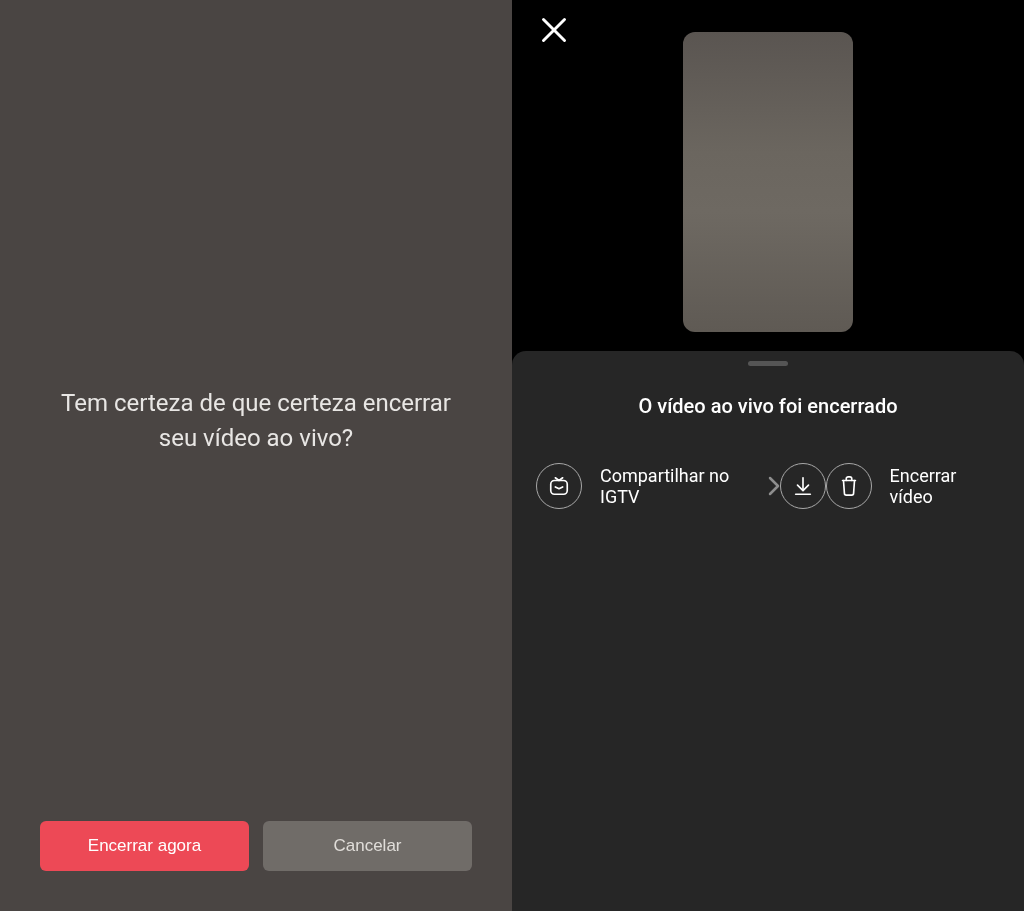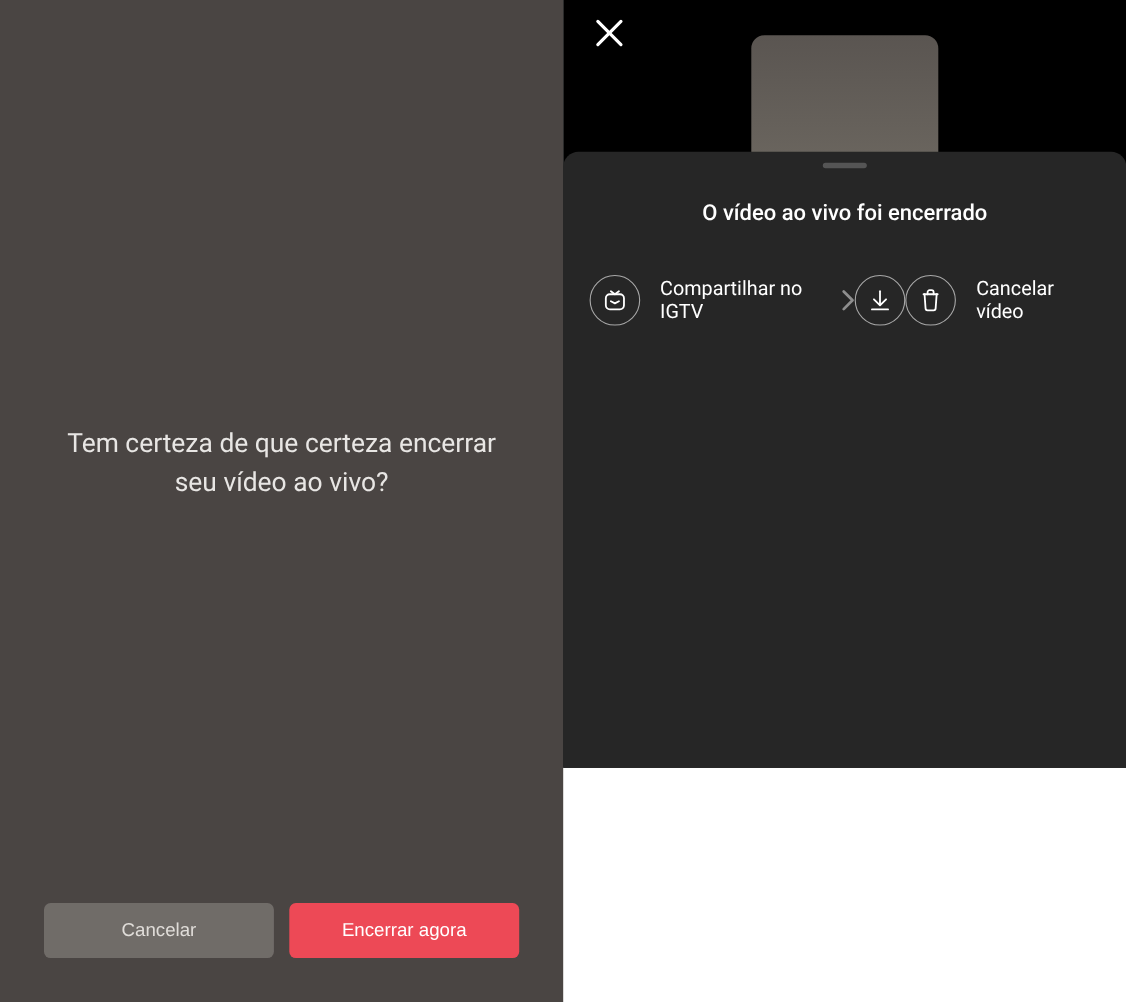--- a/index.html
+++ b/index.html
@@ -61,21 +61,21 @@
     .btn-end {
       background: #ed4956;
       color: #ffffff;
     }
     .btn-cancel {
       background: rgba(160, 155, 150, 0.45);
       color: #e0ddd9;
     }
     .right-panel {
       width: 512px;
-      height: 698px;
+      height: 911px;
       background: #000000;
       position: relative;
     }
     .close-btn {
       position: absolute;
       top: 16px;
       left: 28px;
       width: 28px;
       height: 28px;
       cursor: pointer;
@@ -158,25 +158,25 @@
     }
   </style>
 </head>
 <body>
 
 <div class="left-panel">
   <div class="left-message">
     <div class="left-message-text">Tem certeza de que certeza encerrar seu vídeo ao vivo?</div>
   </div>
   <div class="left-buttons">
+    <button class="btn btn-end">
+      <span>Encerrar agora</span>
+    </button>
     <button class="btn btn-cancel">
       <span>Cancelar</span>
-    </button>
-    <button class="btn btn-end">
-      <span>Encerrar agora</span>
     </button>
   </div>
 </div>
 
 <div class="right-panel">
   <div class="close-btn">
     <svg viewBox="0 0 24 24">
       <line x1="3" y1="3" x2="21" y2="21" stroke="#ffffff" stroke-width="2.5" stroke-linecap="round"></line>
       <line x1="21" y1="3" x2="3" y2="21" stroke="#ffffff" stroke-width="2.5" stroke-linecap="round"></line>
     </svg>
@@ -215,18 +215,18 @@
       </div>
 
       <div class="option-row">
         <div class="option-icon-wrap">
           <svg viewBox="0 0 24 24">
             <path d="M 5 6 L 19 6" stroke="#ffffff" stroke-width="1.8" stroke-linecap="round"></path>
             <path d="M 9 6 L 9 4 C 9 3 10 2 11 2 L 13 2 C 14 2 15 3 15 4 L 15 6" stroke="#ffffff" stroke-width="1.8" fill="none" stroke-linecap="round"></path>
             <path d="M 6 6 L 7 20 C 7 21 8 22 9 22 L 15 22 C 16 22 17 21 17 20 L 18 6" stroke="#ffffff" stroke-width="1.8" fill="none" stroke-linecap="round"></path>
           </svg>
         </div>
-        <div class="option-label">Cancelar vídeo</div>
+        <div class="option-label">Encerrar vídeo</div>
       </div>
 
     </div>
   </div>
 </div>
 
 </body></html>

